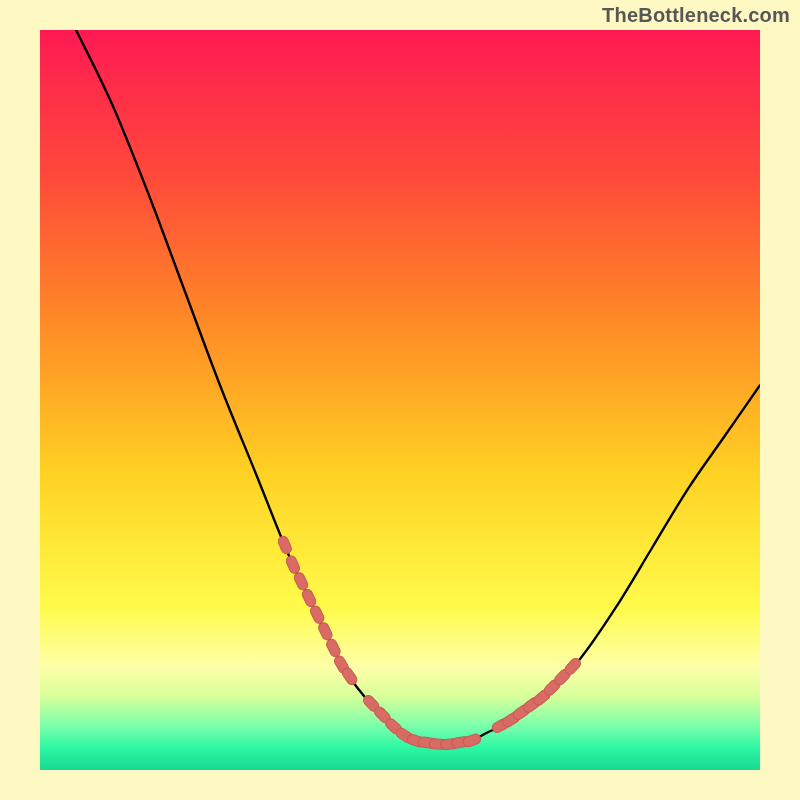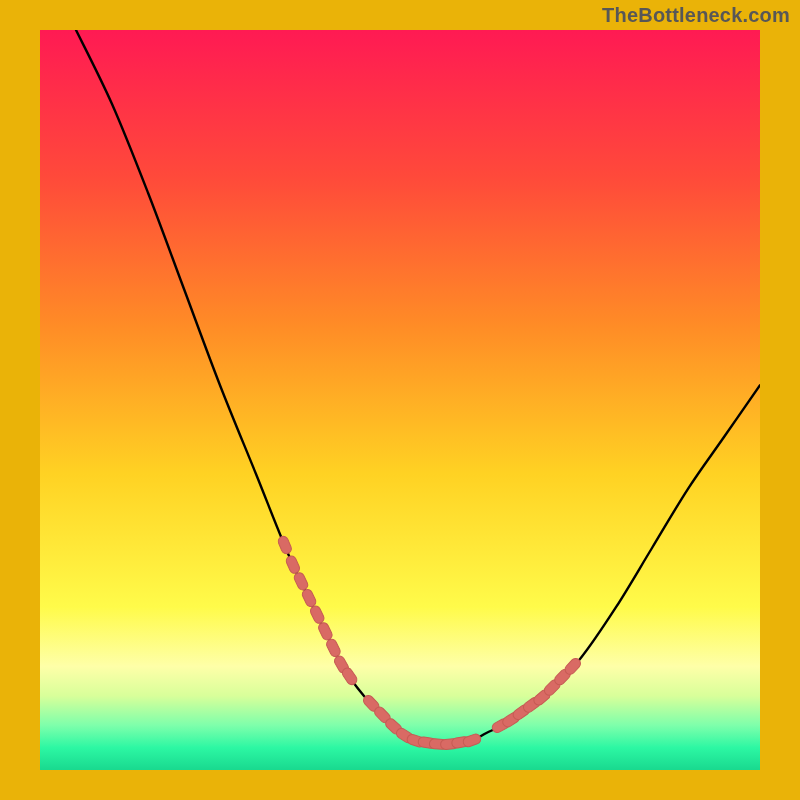--- a/index.html
+++ b/index.html
@@ -16,21 +16,21 @@
     width: 800px;
     height: 800px;
     box-sizing: border-box;
   }
   .plot-outer {
     position: absolute;
     left: 0;
     top: 0;
     width: 800px;
     height: 800px;
-    background: #eab308;
+    background: #fef9c3;
   }
   .plot-inner {
     position: absolute;
     left: 40px;
     top: 30px;
     width: 720px;
     height: 740px;
     overflow: hidden;
   }
   .watermark {

